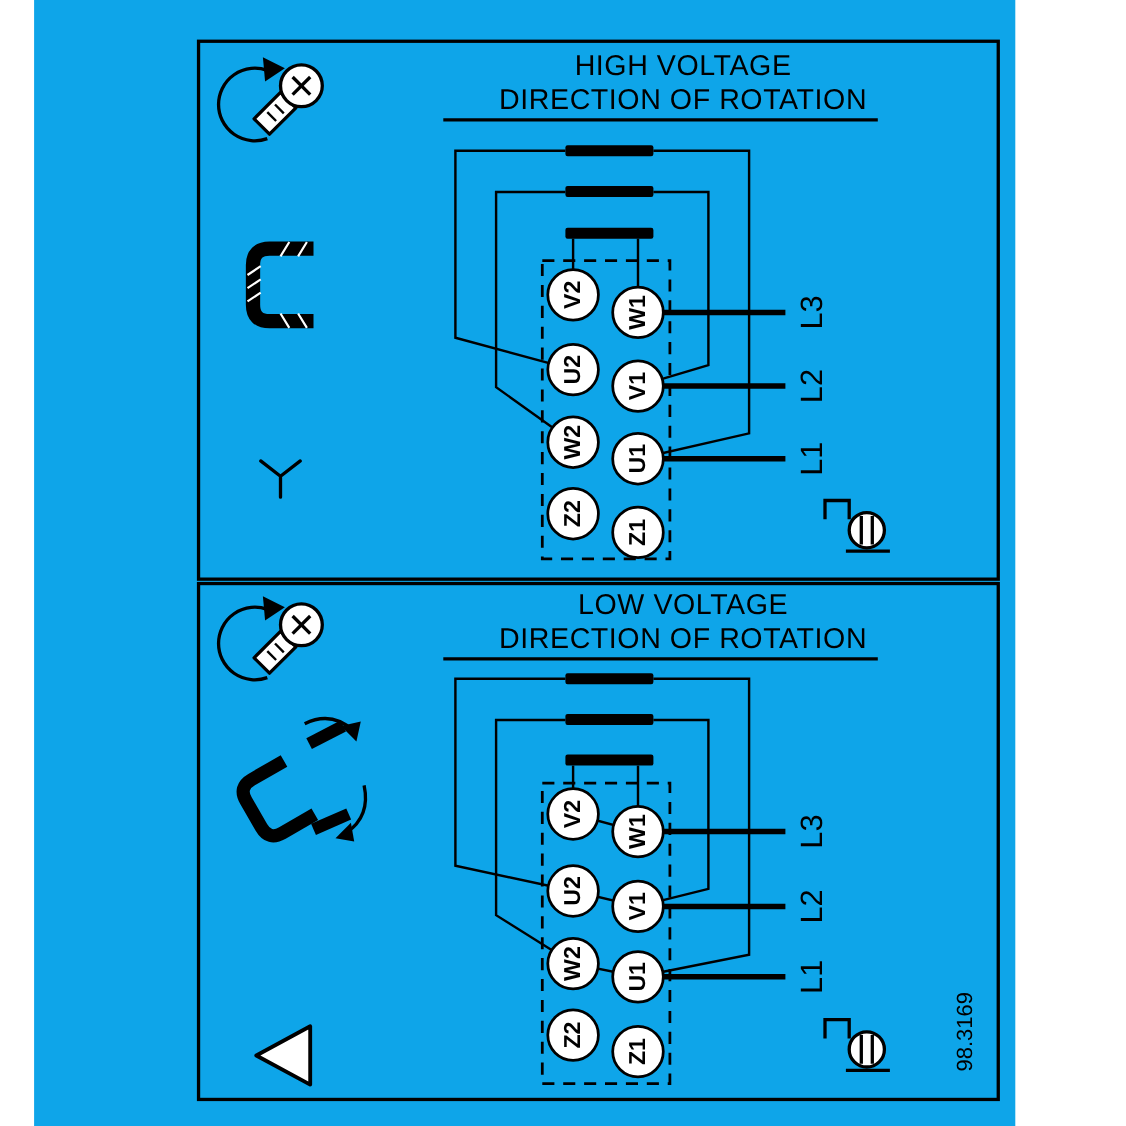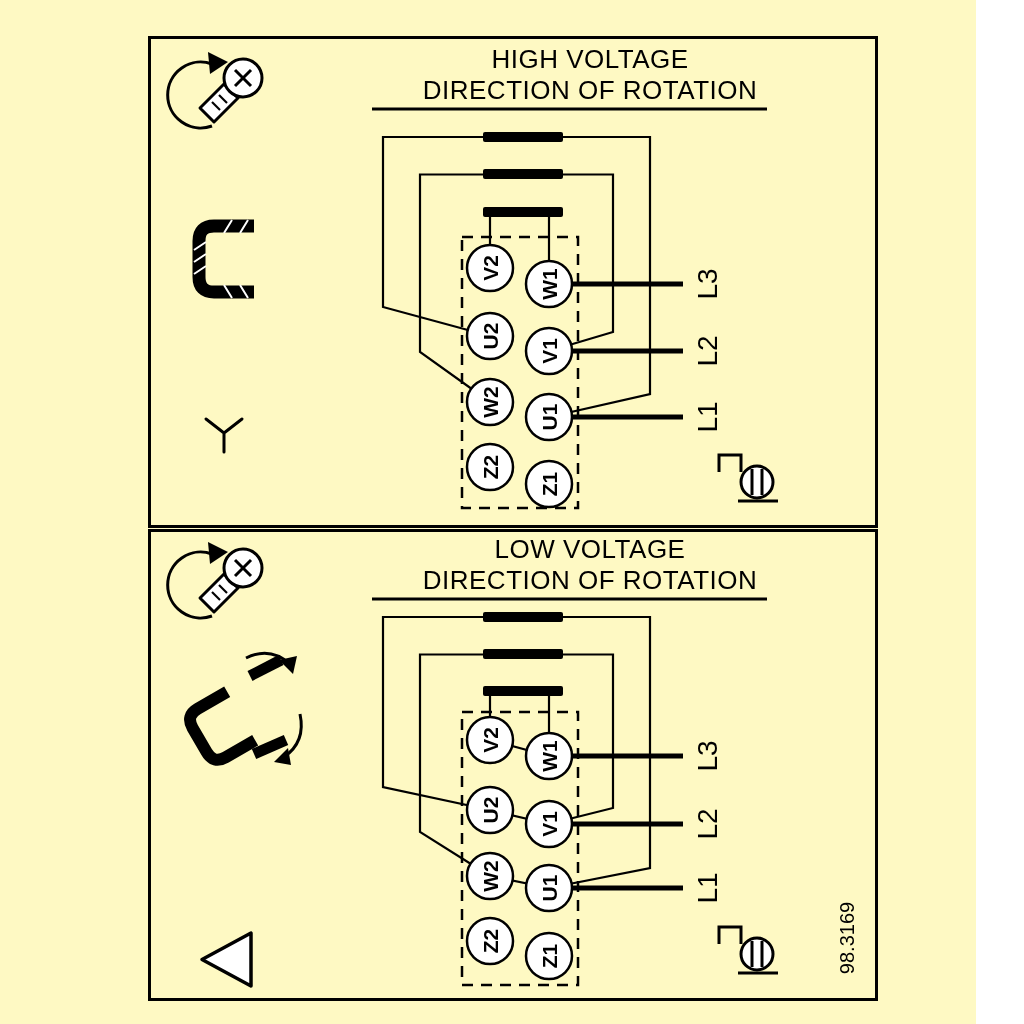--- a/index.html
+++ b/index.html
@@ -1,16 +1,16 @@
 <!DOCTYPE html>
 <html><head>
 <meta charset="utf-8">
 <style>
   html,body{margin:0;padding:0;background:#fff;}
-  .stage{position:relative;width:976px;height:1024px;background:#fef9c3;overflow:hidden;}
+  .stage{position:relative;width:892px;height:1024px;background:#0ea5e9;overflow:hidden;margin-left:31px;}
   svg{position:absolute;left:0;top:0;}
   text{font-family:"Liberation Sans", sans-serif;fill:#000;}
   .t-title{font-size:26px;letter-spacing:0.5px;}
   .t-term{font-size:21px;font-weight:bold;}
   .t-line{font-size:28px;}
   .t-num{font-size:20px;}
   .s2{stroke:#000;stroke-width:2.2;fill:none;}
   .s3{stroke:#000;stroke-width:3;fill:none;}
   .s5{stroke:#000;stroke-width:5;fill:none;}
   .panel{stroke:#000;stroke-width:3;fill:none;}

